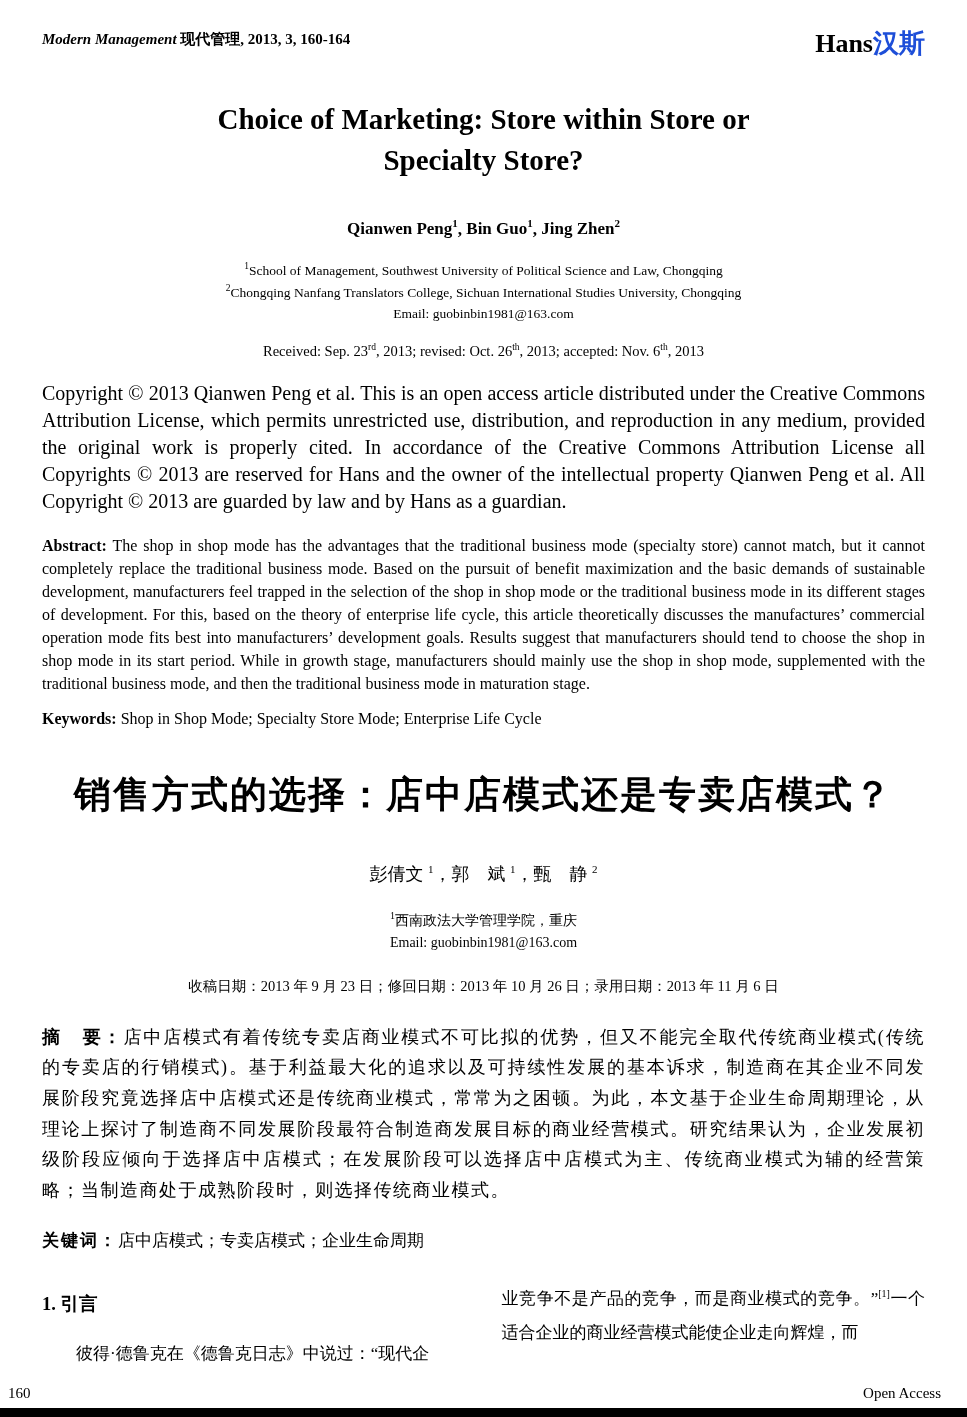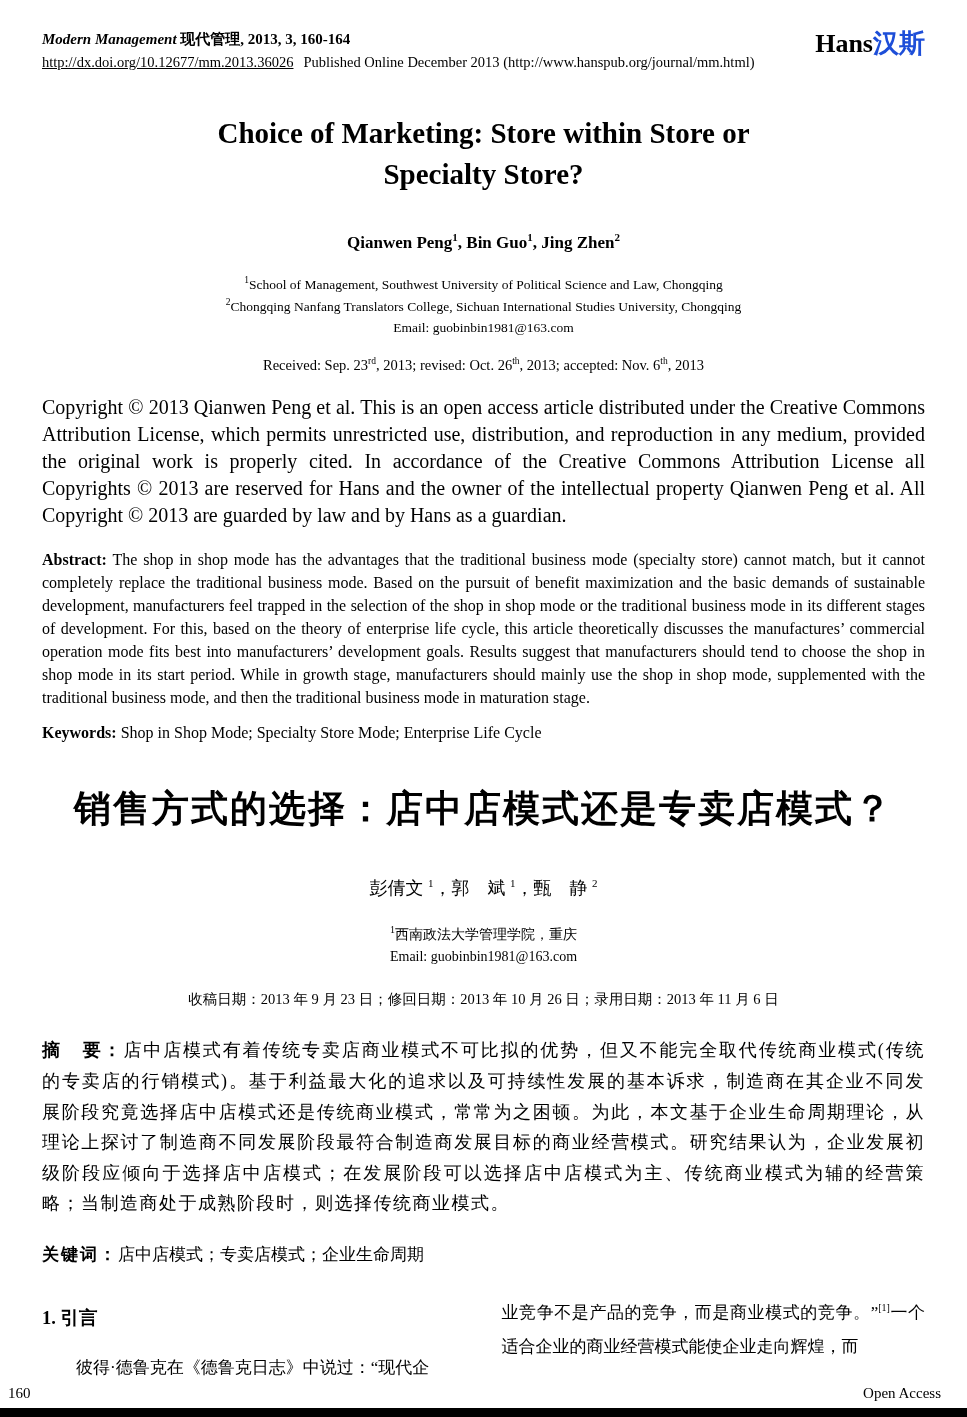--- a/index.html
+++ b/index.html
@@ -61,21 +61,20 @@
   .footer-bar { position: absolute; left: 0; right: 0; bottom: 0; height: 9px; background: #000; }
 </style>
 </head>
 <body>
 
 <div class="page">
 
   <div class="header">
     <div>
       <div class="journal-line"><span class="j-name">Modern Management</span><span class="j-rest"> 现代管理, 2013, 3, 160-164</span></div>
-      <div class="doi-line"><span class="doi">http://dx.doi.org/10.12677/mm.2013.36026</span><span class="published">Published Online December 2013 (http://www.hanspub.org/journal/mm.html)</span></div>
     </div>
     <div class="logo"><span class="logo-en">Hans</span><span class="logo-cn">汉斯</span></div>
   </div>
 
   <div class="title"><span>Choice of Marketing: Store within Store or</span><br><span>Specialty Store?</span></div>
 
   <div class="authors"><span><span>Qianwen Peng</span><sup>1</sup></span><span>, </span><span><span>Bin Guo</span><sup>1</sup></span><span>, </span><span><span>Jing Zhen</span><sup>2</sup></span></div>
 
   <div class="affils">
     <div><sup>1</sup><span>School of Management, Southwest University of Political Science and Law, Chongqing</span></div>

